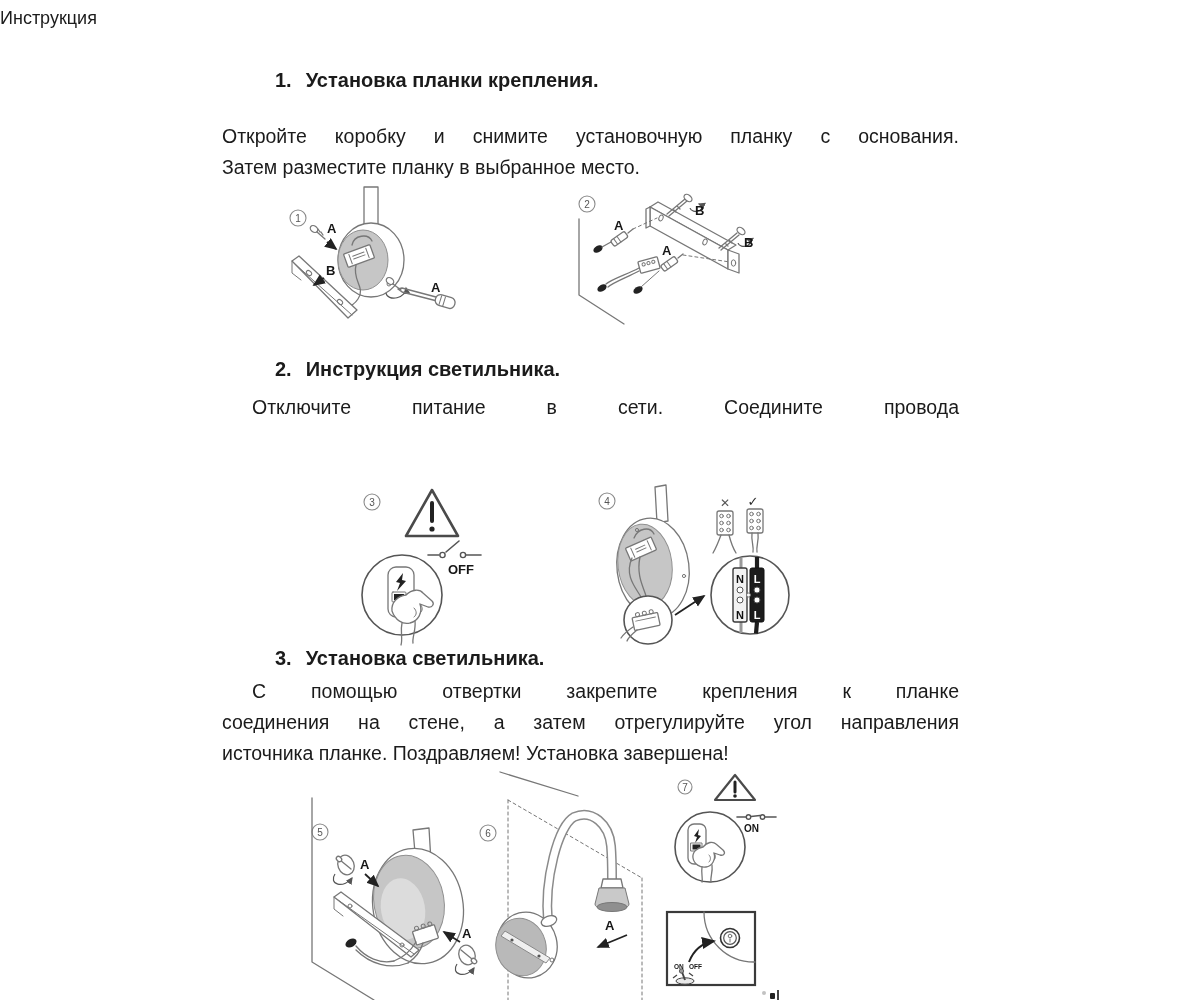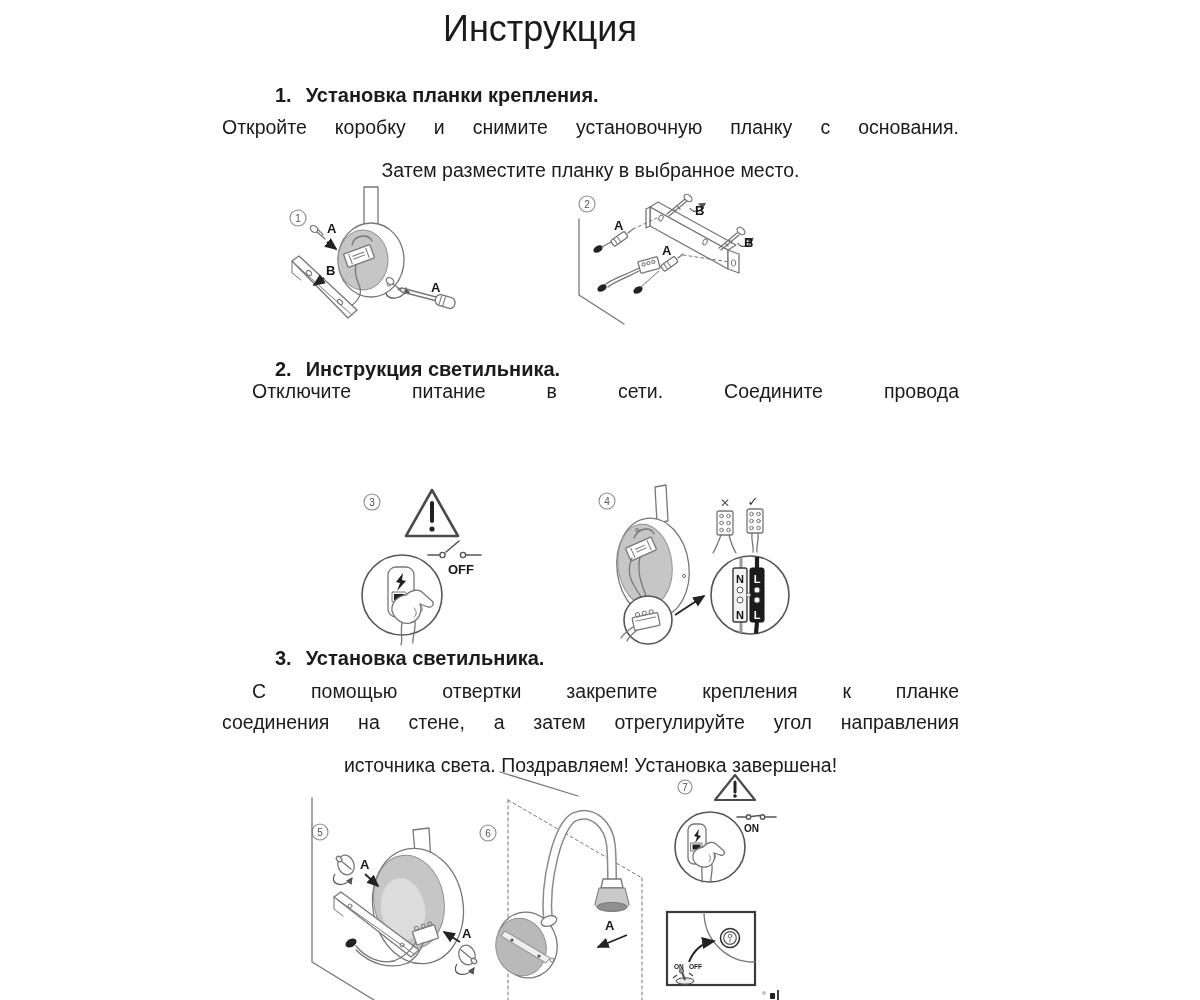--- a/index.html
+++ b/index.html
@@ -1,24 +1,24 @@
 <!DOCTYPE html>
 <html style="--text: #1b1b1b; --line: #777777; --shade: #c6c6c6; --dark: #222222;"><head>
 <meta charset="utf-8">
 <style>
   html,body{margin:0;padding:0;background:#fff;}
   .page{position:relative;width:1200px;height:1000px;background:#fff;overflow:hidden;
         font-family:"Liberation Sans",sans-serif;color:#1b1b1b;}
-  .title{position:absolute;top:8px;left:0;width:1080px;text-align:center;font-size:36px;}
+  .title{position:absolute;top:8px;left:0;width:1080px;font-size:18px;}
   .hd{position:absolute;left:275px;margin:0;font-size:20px;font-weight:bold;white-space:nowrap;}
   .hnum{margin-right:14px;}
   .body{position:absolute;left:222px;width:737px;font-size:19.5px;}
   .jl{text-align:justify;text-align-last:justify;line-height:31px;white-space:normal;}
   .ind{padding-left:30px;}
-  .ll{text-align:center;line-height:31px;margin-top:12px;}
+  .ll{text-align:left;line-height:31px;}
   .fig{position:absolute;}
   
   .ln{fill:none;stroke:#777;stroke-width:1.3;stroke-linecap:round;stroke-linejoin:round;}
   .lnthin{stroke-width:1;}
   .wh{fill:#fff;stroke:#777;stroke-width:1.3;stroke-linejoin:round;}
   .wh2{fill:#fff;stroke:#555;stroke-width:1.6;}
   .shade{fill:#c6c6c6;stroke:#909090;stroke-width:1;}
   .dk{fill:#222;stroke:none;}
   .dash{stroke-dasharray:3 3;}
   .ar{stroke:#222;stroke-width:1.8;fill:none;}
@@ -47,24 +47,24 @@
         <path d="M0,0 L7,3 L0,6 Z" fill="#222"></path>
       </marker>
       <marker id="ahg" markerWidth="8" markerHeight="8" refX="5" refY="3" orient="auto">
         <path d="M0,0 L6,3 L0,6 Z" fill="#555"></path>
       </marker>
     </defs>
   </svg>
 
   <div class="title">Инструкция</div>
 
-  <h2 class="hd" style="top:84px">
+  <h2 class="hd" style="top:69px">
     <span class="hnum">1.</span><span>Установка планки крепления.</span>
   </h2>
-  <div class="body" style="top:112px">
+  <div class="body" style="top:121px">
     <div class="jl">Откройте коробку и снимите установочную планку с основания.</div>
     <div class="ll">Затем разместите планку в выбранное место.</div>
   </div>
 
   <svg class="fig" style="left:240px;top:185px" width="280" height="150" viewBox="0 0 280 150">
     <g>
       <circle class="numc" cx="58" cy="33" r="8"></circle>
       <text class="fnum" x="58" y="36.5">1</text>
     </g>
     <path class="wh" d="M124,2 L138,2 L138,42 L124,42 Z"></path>
@@ -160,21 +160,21 @@
       <circle class="ln lnthin" cx="104" cy="78" r="1.6"></circle>
       <circle class="ln lnthin" cx="109" cy="78" r="1.6"></circle>
       <circle class="ln lnthin" cx="114" cy="78" r="1.6"></circle>
     </g>
     <path class="ln" d="M99,83 C88,89 72,94 66,99 M99,86 C88,92 74,97 68,102"></path>
   </svg>
 
   <h2 class="hd" style="top:358px">
     <span class="hnum">2.</span><span>Инструкция светильника.</span>
   </h2>
-  <div class="body" style="top:376px">
+  <div class="body" style="top:392px">
     <div class="jl ind">Отключите питание в сети. Соедините провода</div>
   </div>
 
   <svg class="fig" style="left:340px;top:480px" width="180" height="170" viewBox="0 0 180 170">
     <g>
       <circle class="numc" cx="32" cy="22" r="8"></circle>
       <text class="fnum" x="32" y="25.5">3</text>
     </g>
     <g>
       <path d="M92,10 L66,56 L118,56 Z" fill="#fff" stroke="#4a4a4a" stroke-width="2.6" stroke-linejoin="round"></path>
@@ -273,21 +273,21 @@
       <path class="ln" d="M172,53 C171,61 174,66 173,72 M178,53 C179,61 176,66 177,72"></path>
     </g>
   </svg>
 
   <h2 class="hd" style="top:647px">
     <span class="hnum">3.</span><span>Установка светильника.</span>
   </h2>
   <div class="body" style="top:676px">
     <div class="jl ind">С помощью отвертки закрепите крепления к планке</div>
     <div class="jl">соединения на стене, а затем отрегулируйте угол направления</div>
-    <div class="ll">источника света. Поздравляем! Установка завершена!</div>
+    <div class="ll">источника планке. Поздравляем! Установка завершена!</div>
   </div>
 
   <svg class="fig" style="left:290px;top:770px" width="200" height="230" viewBox="0 0 200 230">
     <g>
       <circle class="numc" cx="30" cy="62" r="8"></circle>
       <text class="fnum" x="30" y="65.5">5</text>
     </g>
     <path class="ln" d="M22,28 L22,192 L84,230"></path>
     <path class="wh" d="M123,60 L139,58 L141,92 L126,94 Z"></path>
     <ellipse class="wh" cx="128" cy="136" rx="45" ry="58" transform="rotate(-10 128 136)"></ellipse>

